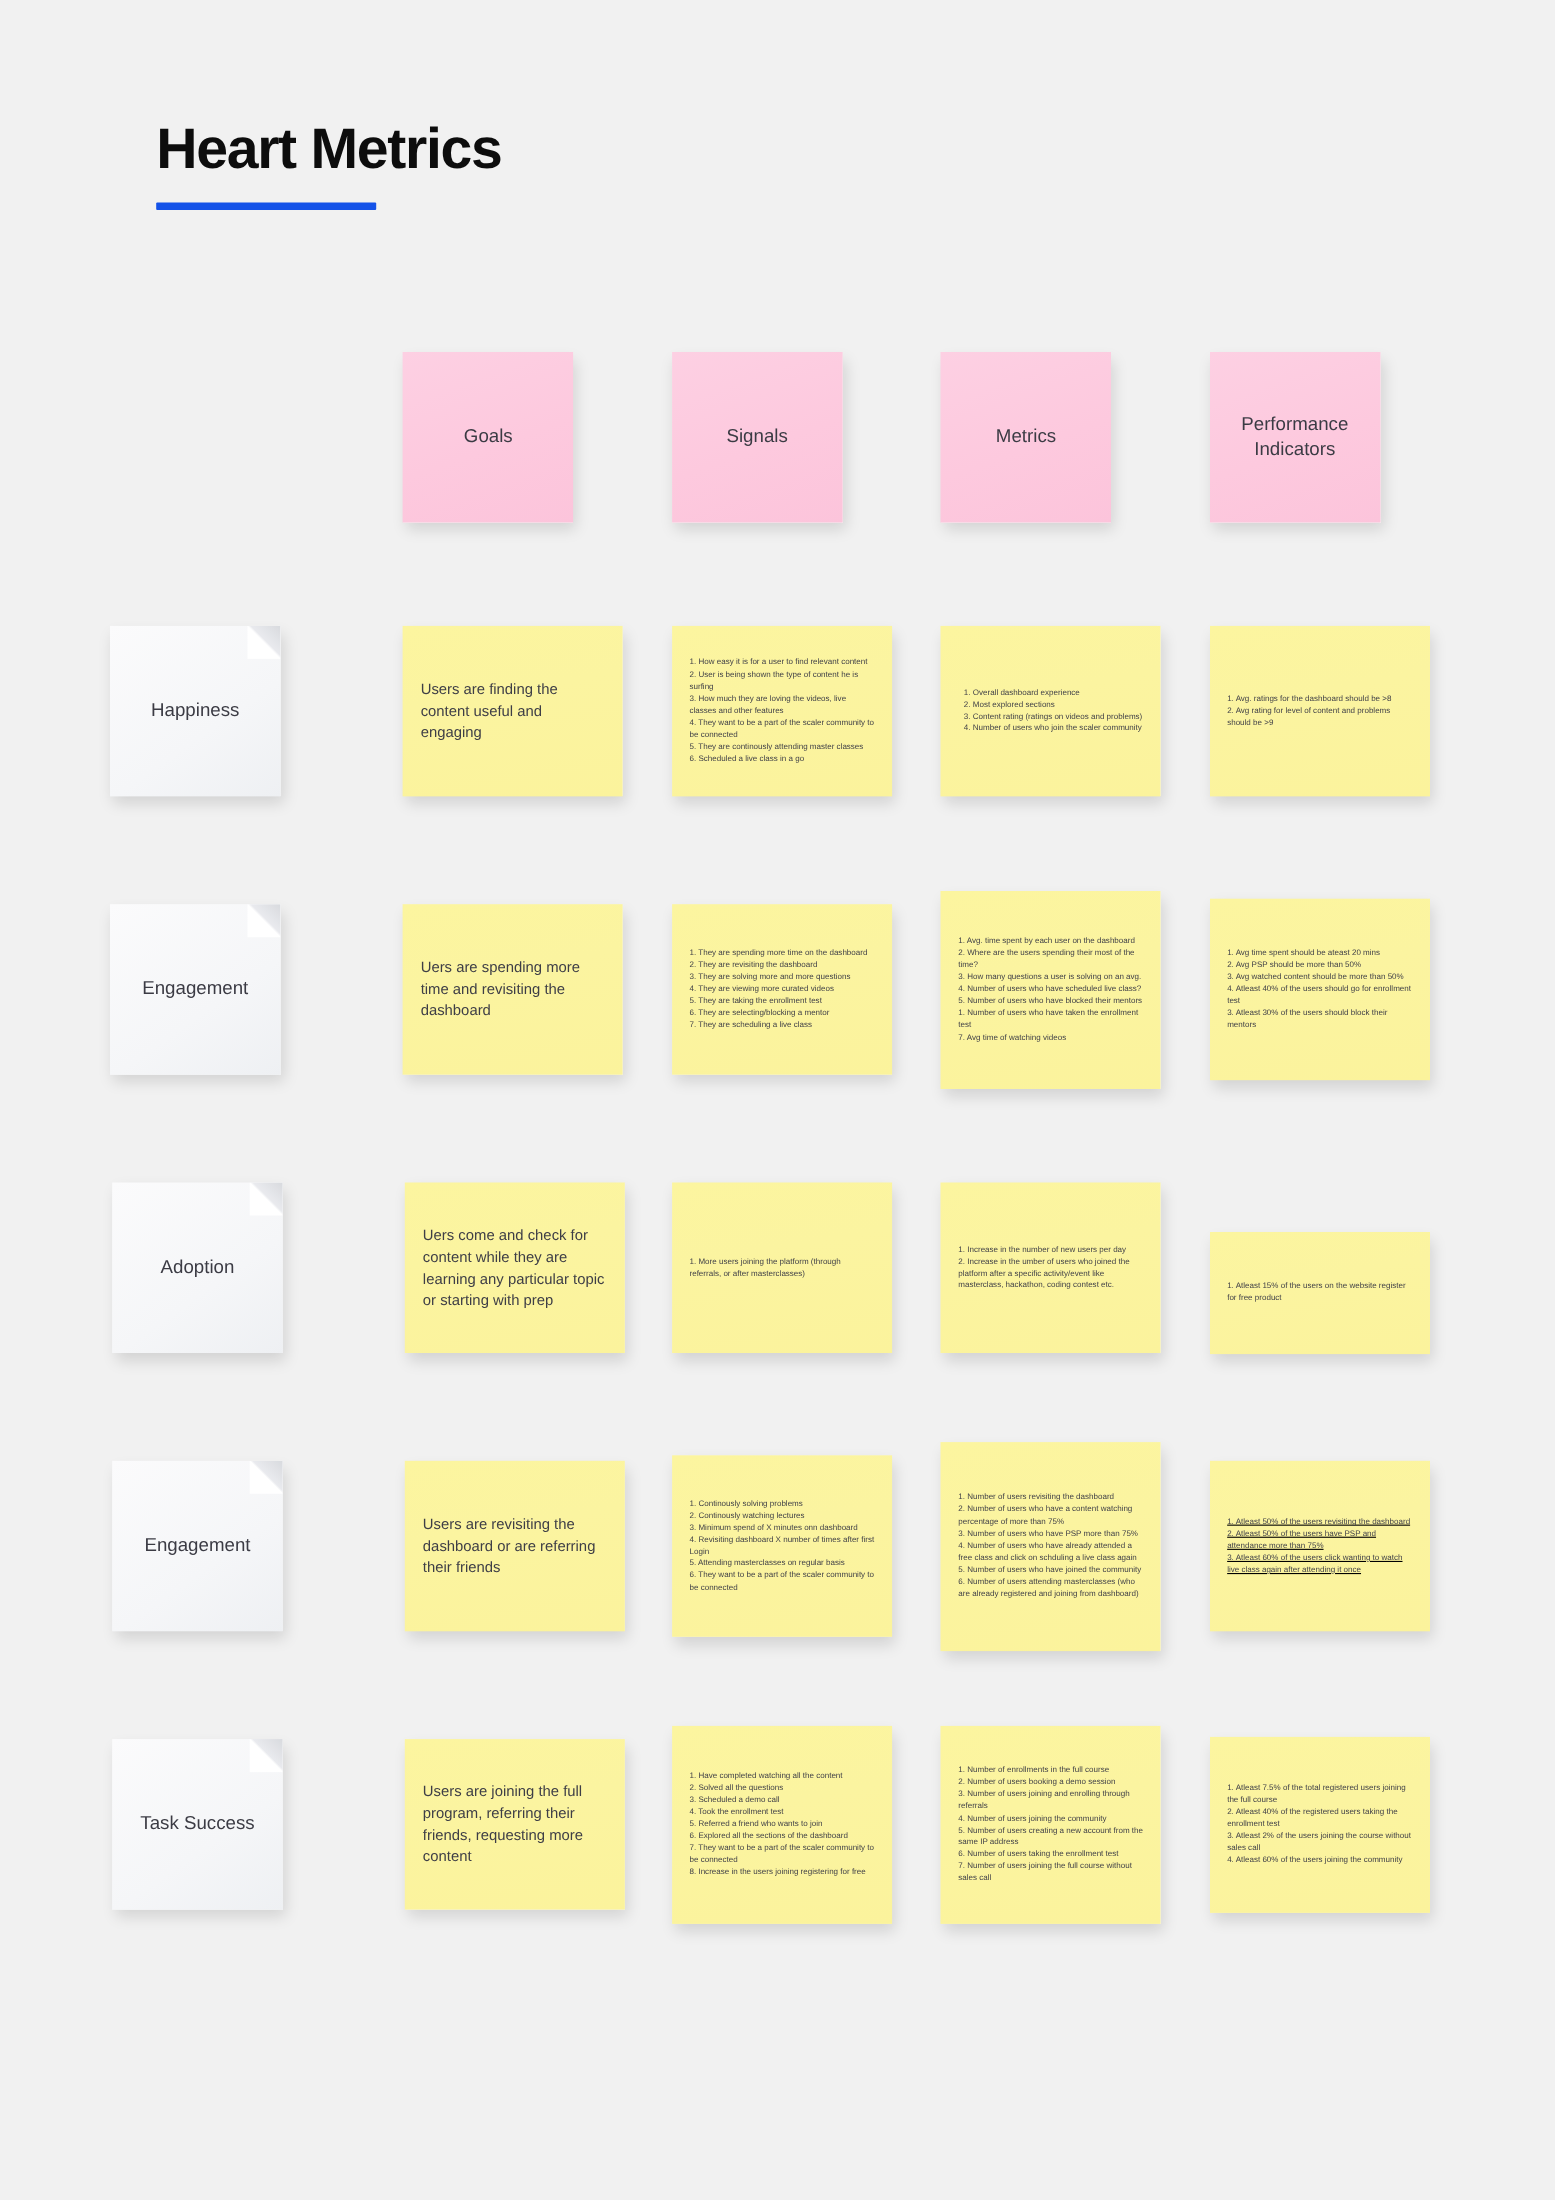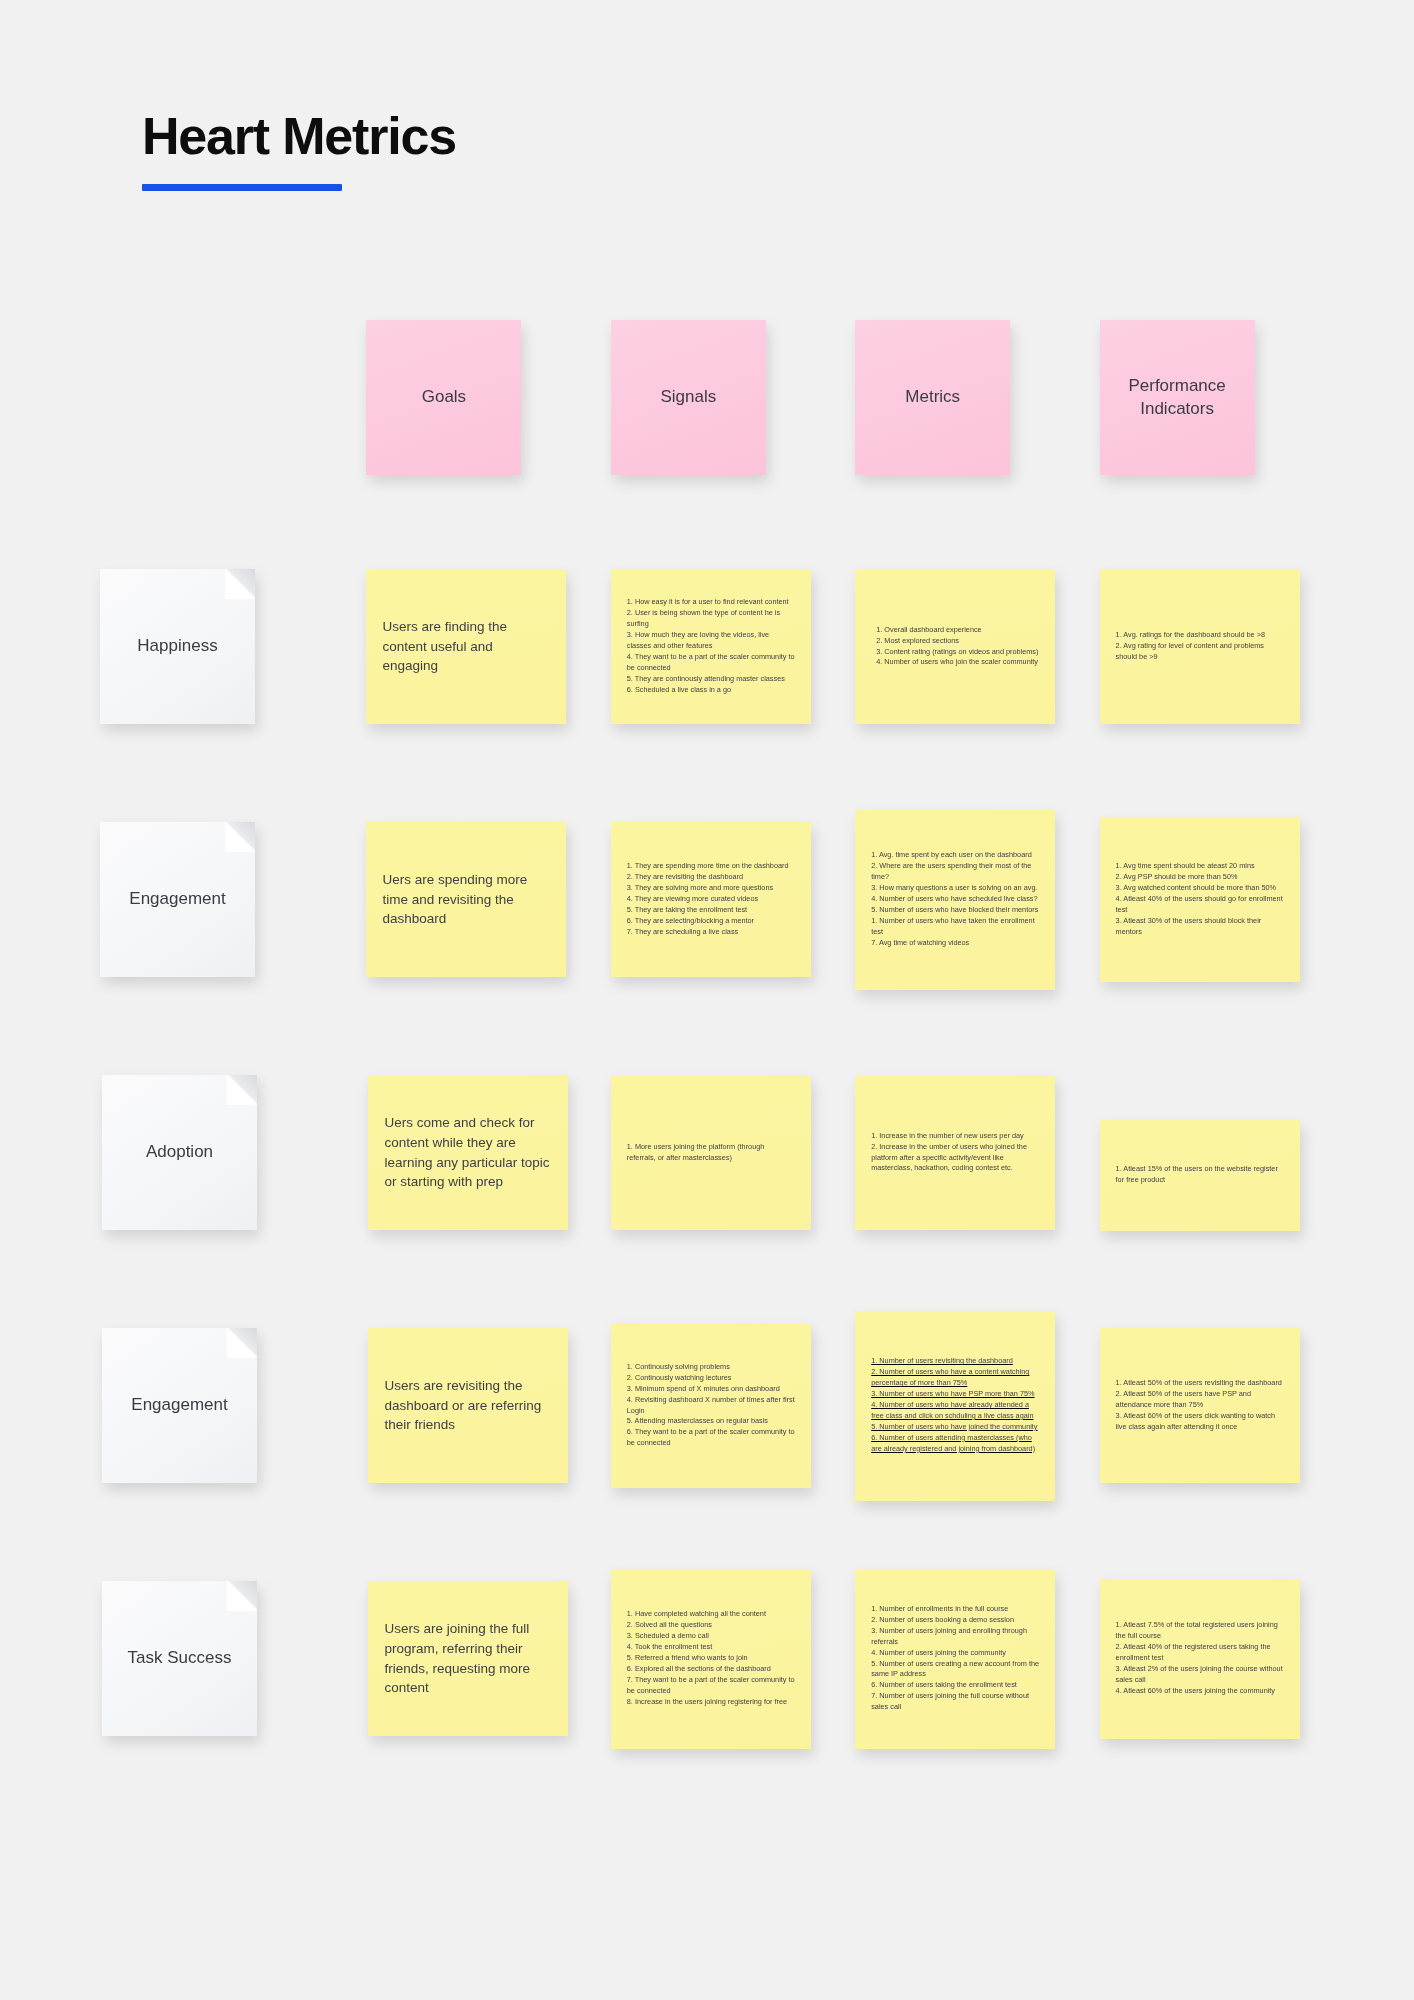--- a/index.html
+++ b/index.html
@@ -342,34 +342,34 @@
               <div>2. Continously watching lectures</div>
               <div>3. Minimum spend of X minutes onn dashboard</div>
               <div>4. Revisiting dashboard X number of times after first Login</div>
               <div>5. Attending masterclasses on regular basis</div>
               <div>6. They want to be a part of the scaler community to be connected</div>
             </div>
         </div>
       </div>
 
       <div class="cell col-note vcenter" style="height:253px;">
-        <div class="note note-yellow vcenter" style="margin-left:18px;height:190px;text-decoration:underline;">
+        <div class="note note-yellow vcenter" style="margin-left:18px;height:190px;">
           <div class="list-text">
               <div>1. Number of users revisiting the dashboard</div>
               <div>2. Number of users who have a content watching percentage of more than 75%</div>
               <div>3. Number of users who have PSP more than 75%</div>
               <div>4. Number of users who have already attended a free class and click on schduling a live class again</div>
               <div>5. Number of users who have joined the community</div>
               <div>6. Number of users attending masterclasses (who are already registered and joining from dashboard)</div>
             </div>
         </div>
       </div>
 
       <div class="cell col-note vcenter" style="height:253px;">
-        <div class="note note-yellow vcenter" style="margin-left:16px;height:155px;">
+        <div class="note note-yellow vcenter" style="margin-left:16px;height:155px;text-decoration:underline;">
           <div class="list-text">
               <div>1. Atleast 50% of the users revisiting the dashboard</div>
               <div>2. Atleast 50% of the users have PSP and attendance more than 75%</div>
               <div>3. Atleast 60% of the users click wanting to watch live class again after attending it once</div>
             </div>
         </div>
       </div>
     </div>
 
     <div class="row" style="height:253px;">

